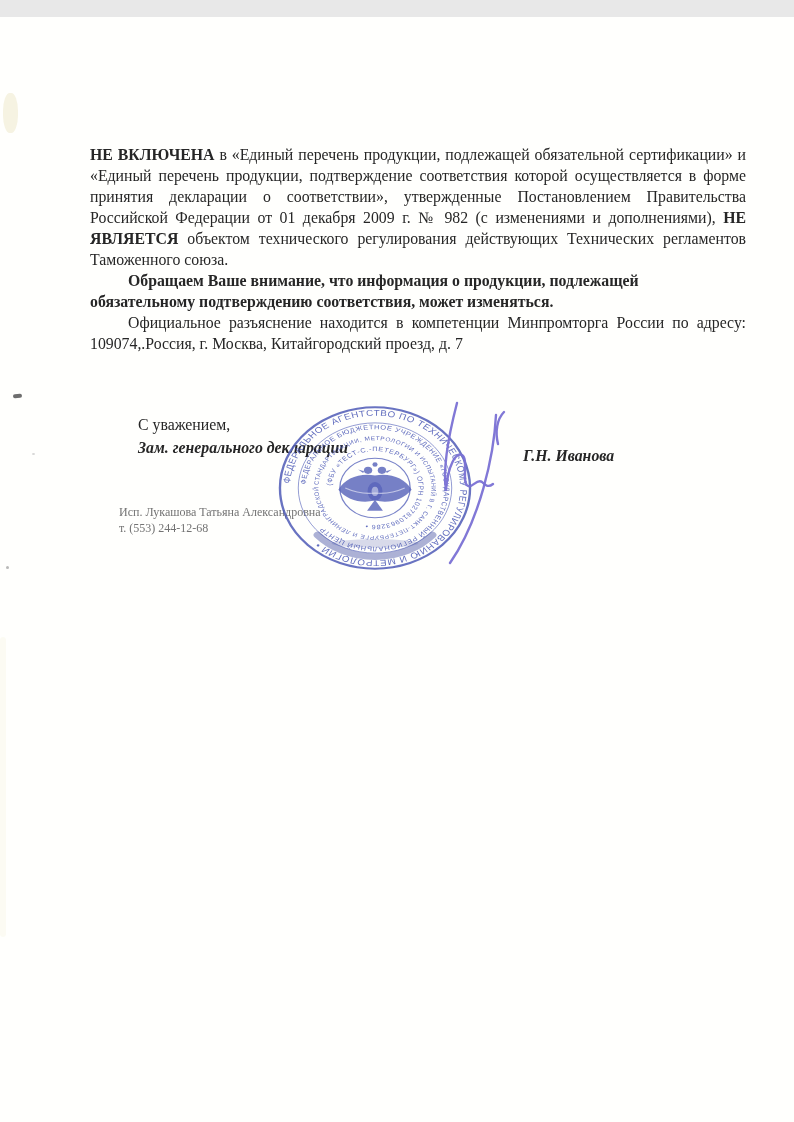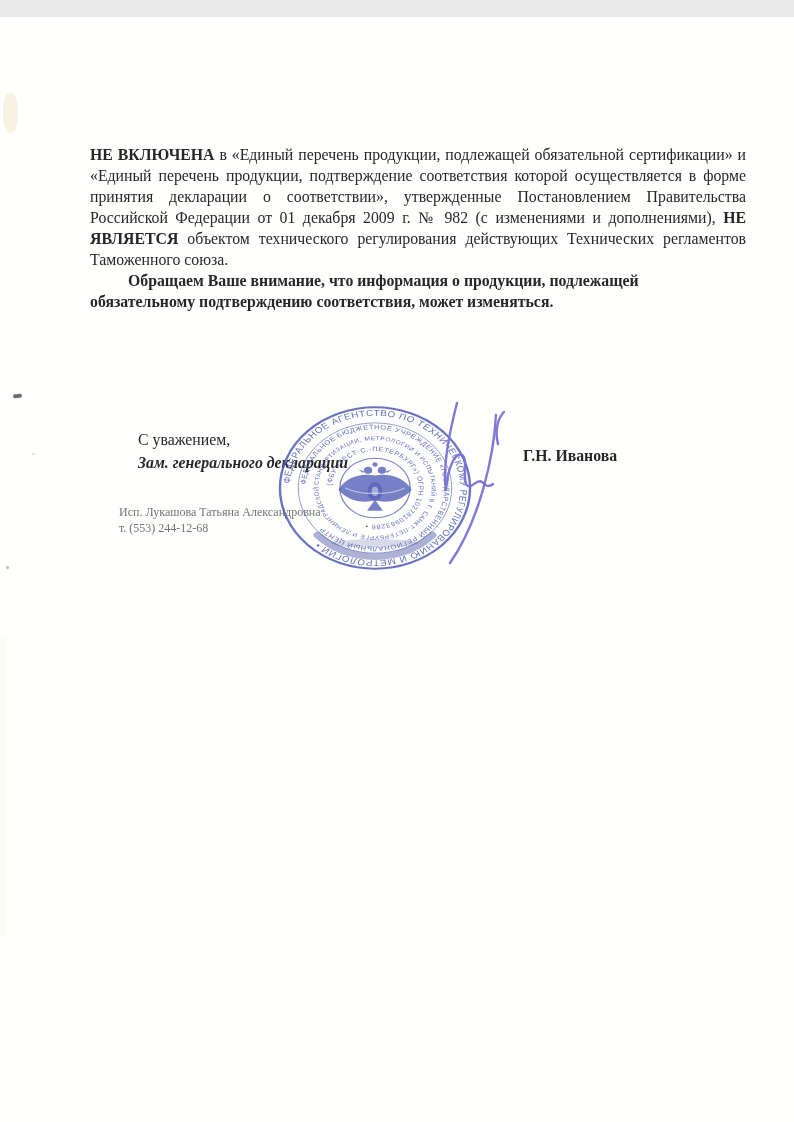--- a/index.html
+++ b/index.html
@@ -16,27 +16,27 @@
   .body-text{
     position:absolute;left:90px;top:127px;width:656px;
     font-size:15.8px;line-height:21px;
   }
   .body-text p{margin:0;}
   .justify{text-align:justify;}
   .indent{text-indent:38px;}
   .bold{font-weight:bold;font-family:Liberation Serif, serif;}
   
   .closing{
-    position:absolute;left:138px;top:411px;
+    position:absolute;left:138px;top:396px;
     font-size:15.8px;line-height:23px;
   }
   .closing .position{font-weight:bold;font-style:italic;}
   .signer-name{
     position:absolute;left:523px;top:430px;
-    font-size:15.8px;font-weight:bold;
+    font-size:15.8px;font-weight:bold;font-style:italic;
   }
   
   .executor{
     position:absolute;left:119px;top:487px;
     font-size:12px;line-height:16px;color:#737373;
   }
   
   .stamp{
     position:absolute;left:276px;top:387px;
     width:198px;height:168px;
@@ -63,20 +63,21 @@
   .artifact-streak{left:0px;top:620px;width:6px;height:300px;background:#fbfaf0;opacity:.8;border-radius:3px;}
 </style>
 </head>
 <body>
 
 <div class="page">
 
   <div class="body-text">
     <p class="justify"><b>НЕ ВКЛЮЧЕНА</b><span> в «Единый перечень продукции, подлежащей обязательной сертификации» и «Единый перечень продукции, подтверждение соответствия которой осуществляется в форме принятия декларации о соответствии», утвержденные Постановлением Правительства Российской Федерации от 01 декабря 2009 г. № 982 (с изменениями и дополнениями), </span><b>НЕ ЯВЛЯЕТСЯ</b><span> объектом технического регулирования действующих Технических регламентов Таможенного союза.</span></p>
     <p class="bold indent">Обращаем Ваше внимание, что информация о продукции, подлежащей обязательному подтверждению соответствия, может изменяться.</p>
+    <p class="justify indent">Официальное разъяснение находится в компетенции Минпромторга России по адресу: 109074,.Россия, г. Москва, Китайгородский проезд, д. 7</p>
   </div>
 
   <div class="closing">
     <div>С уважением,</div>
     <div class="position">Зам. генерального декларации</div>
   </div>
   <div class="signer-name">Г.Н. Иванова</div>
 
   <div class="executor">
     <div>Исп. Лукашова Татьяна Александровна</div>

